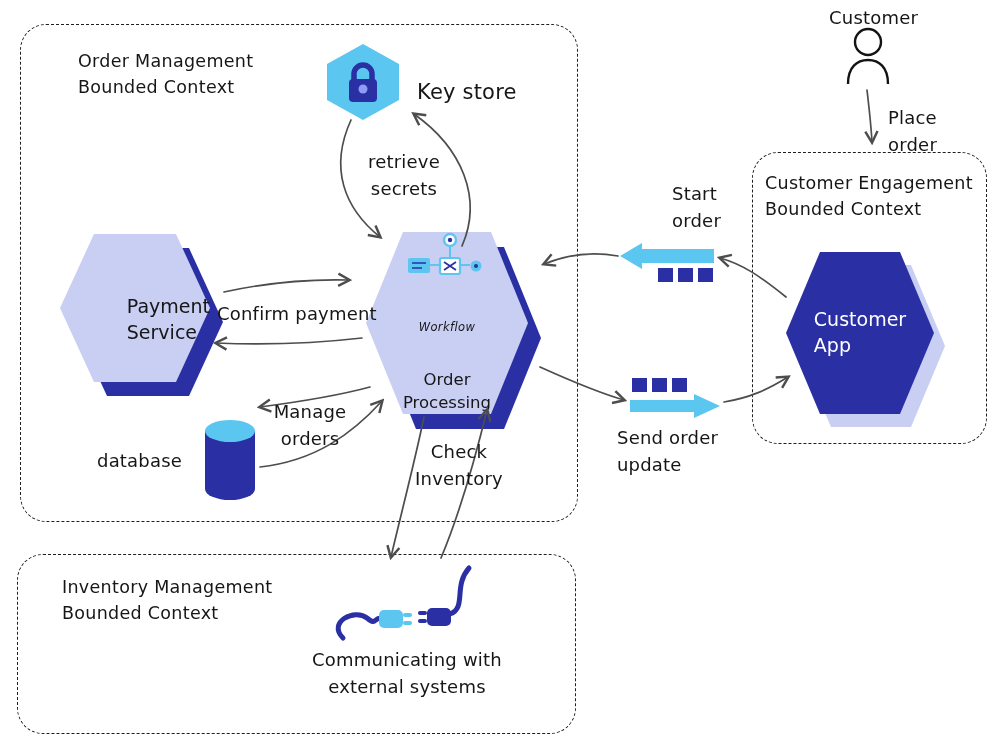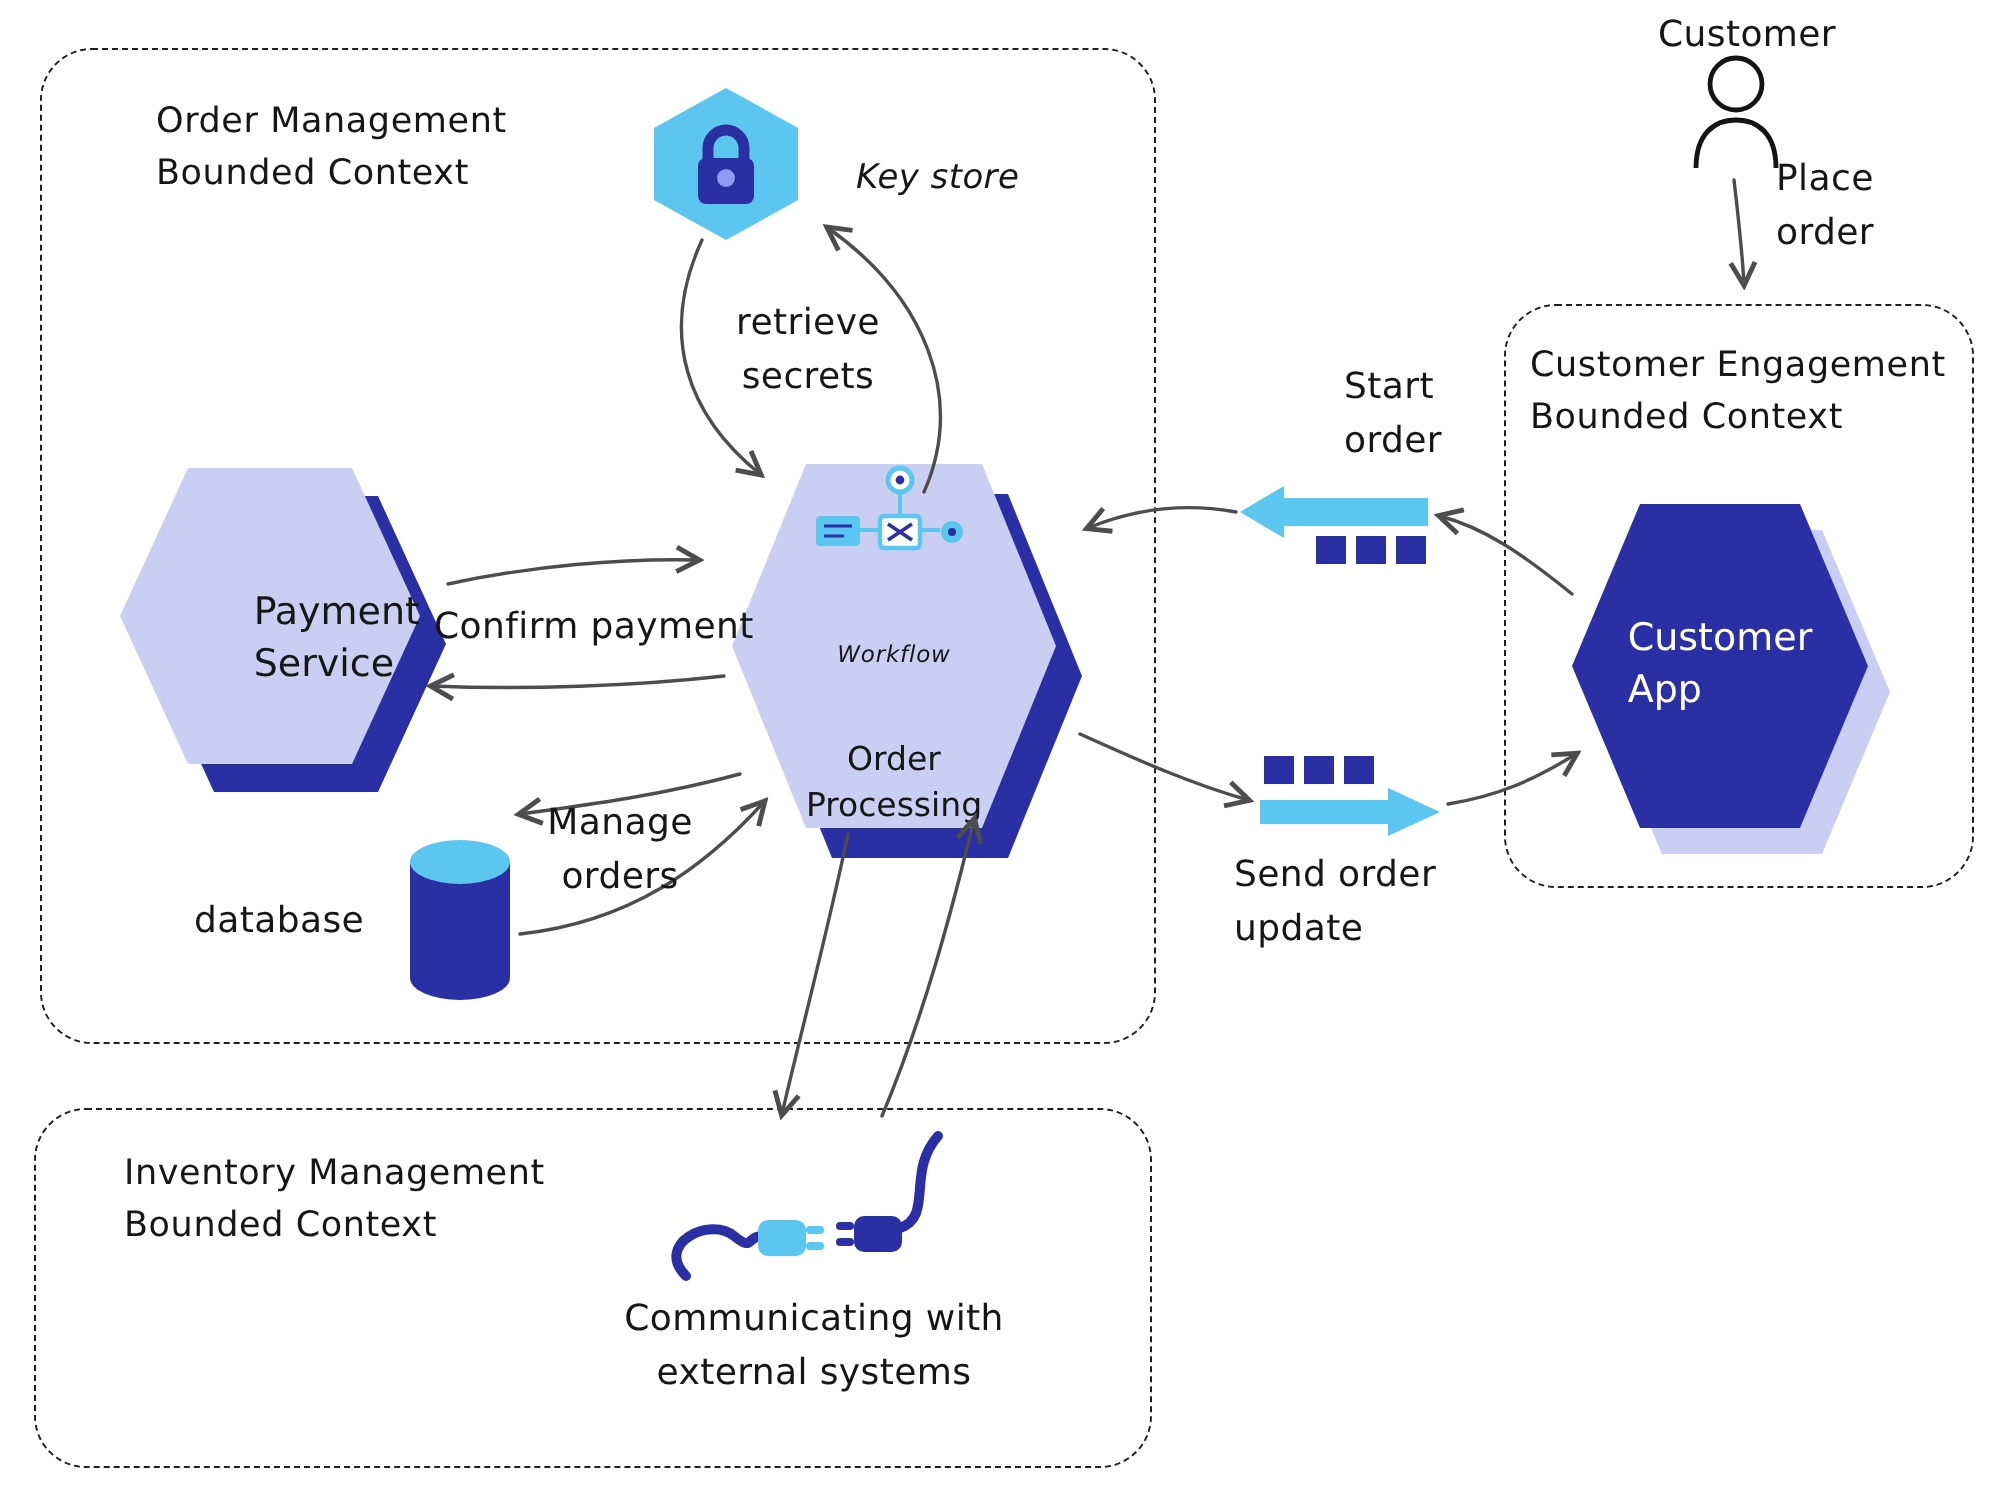--- a/index.html
+++ b/index.html
@@ -159,33 +159,35 @@
     <path class="edge" marker-end="url(#ah)" d="M441,558 C462,508 476,455 487,410"></path>
     <path class="edge" marker-end="url(#ah)" d="M618,256 C591,251 566,255 544,264"></path>
     <path class="edge" marker-end="url(#ah)" d="M786,297 C760,276 742,264 720,258"></path>
     <path class="edge" marker-end="url(#ah)" d="M540,367 C571,381 596,392 624,400"></path>
     <path class="edge" marker-end="url(#ah)" d="M724,402 C749,398 767,390 788,377"></path>
     <path class="edge" marker-end="url(#ah)" d="M867,90 C869,107 871,124 872,142"></path>
   </svg>
 
   <div class="lbl ctx-lbl z4" style="left:78px;top:48px;">Order Management
 Bounded Context</div>
-  <div class="lbl z4" style="left:428px;top:77px;font-size:17px;font-style:italic;">Key store</div>
+  <div class="lbl z4" style="left:417px;top:77px;font-size:21px;">Key store</div>
   <div class="lbl center z4" style="left:354px;top:148px;width:100px;">retrieve
 secrets</div>
   <div class="lbl z4" style="left:217px;top:300px;">Confirm payment</div>
   <div class="lbl center z4" style="left:260px;top:398px;width:100px;">Manage
 orders</div>
   <div class="lbl z4" style="left:97px;top:447px;">database</div>
+  <div class="lbl center z4" style="left:407px;top:438px;width:104px;">Check
+Inventory</div>
   <div class="lbl ctx-lbl z4" style="left:62px;top:574px;">Inventory Management
 Bounded Context</div>
   <div class="lbl center z4" style="left:297px;top:646px;width:220px;">Communicating with
 external systems</div>
   <div class="lbl z4" style="left:829px;top:4px;">Customer</div>
-  <div class="lbl z4" style="left:888px;top:76px;">Place
+  <div class="lbl z4" style="left:888px;top:104px;">Place
 order</div>
   <div class="lbl ctx-lbl z4" style="left:765px;top:170px;">Customer Engagement
 Bounded Context</div>
   <div class="lbl z4" style="left:672px;top:180px;">Start
 order</div>
   <div class="lbl z4" style="left:617px;top:424px;">Send order
 update</div>
 
 </div>
 

